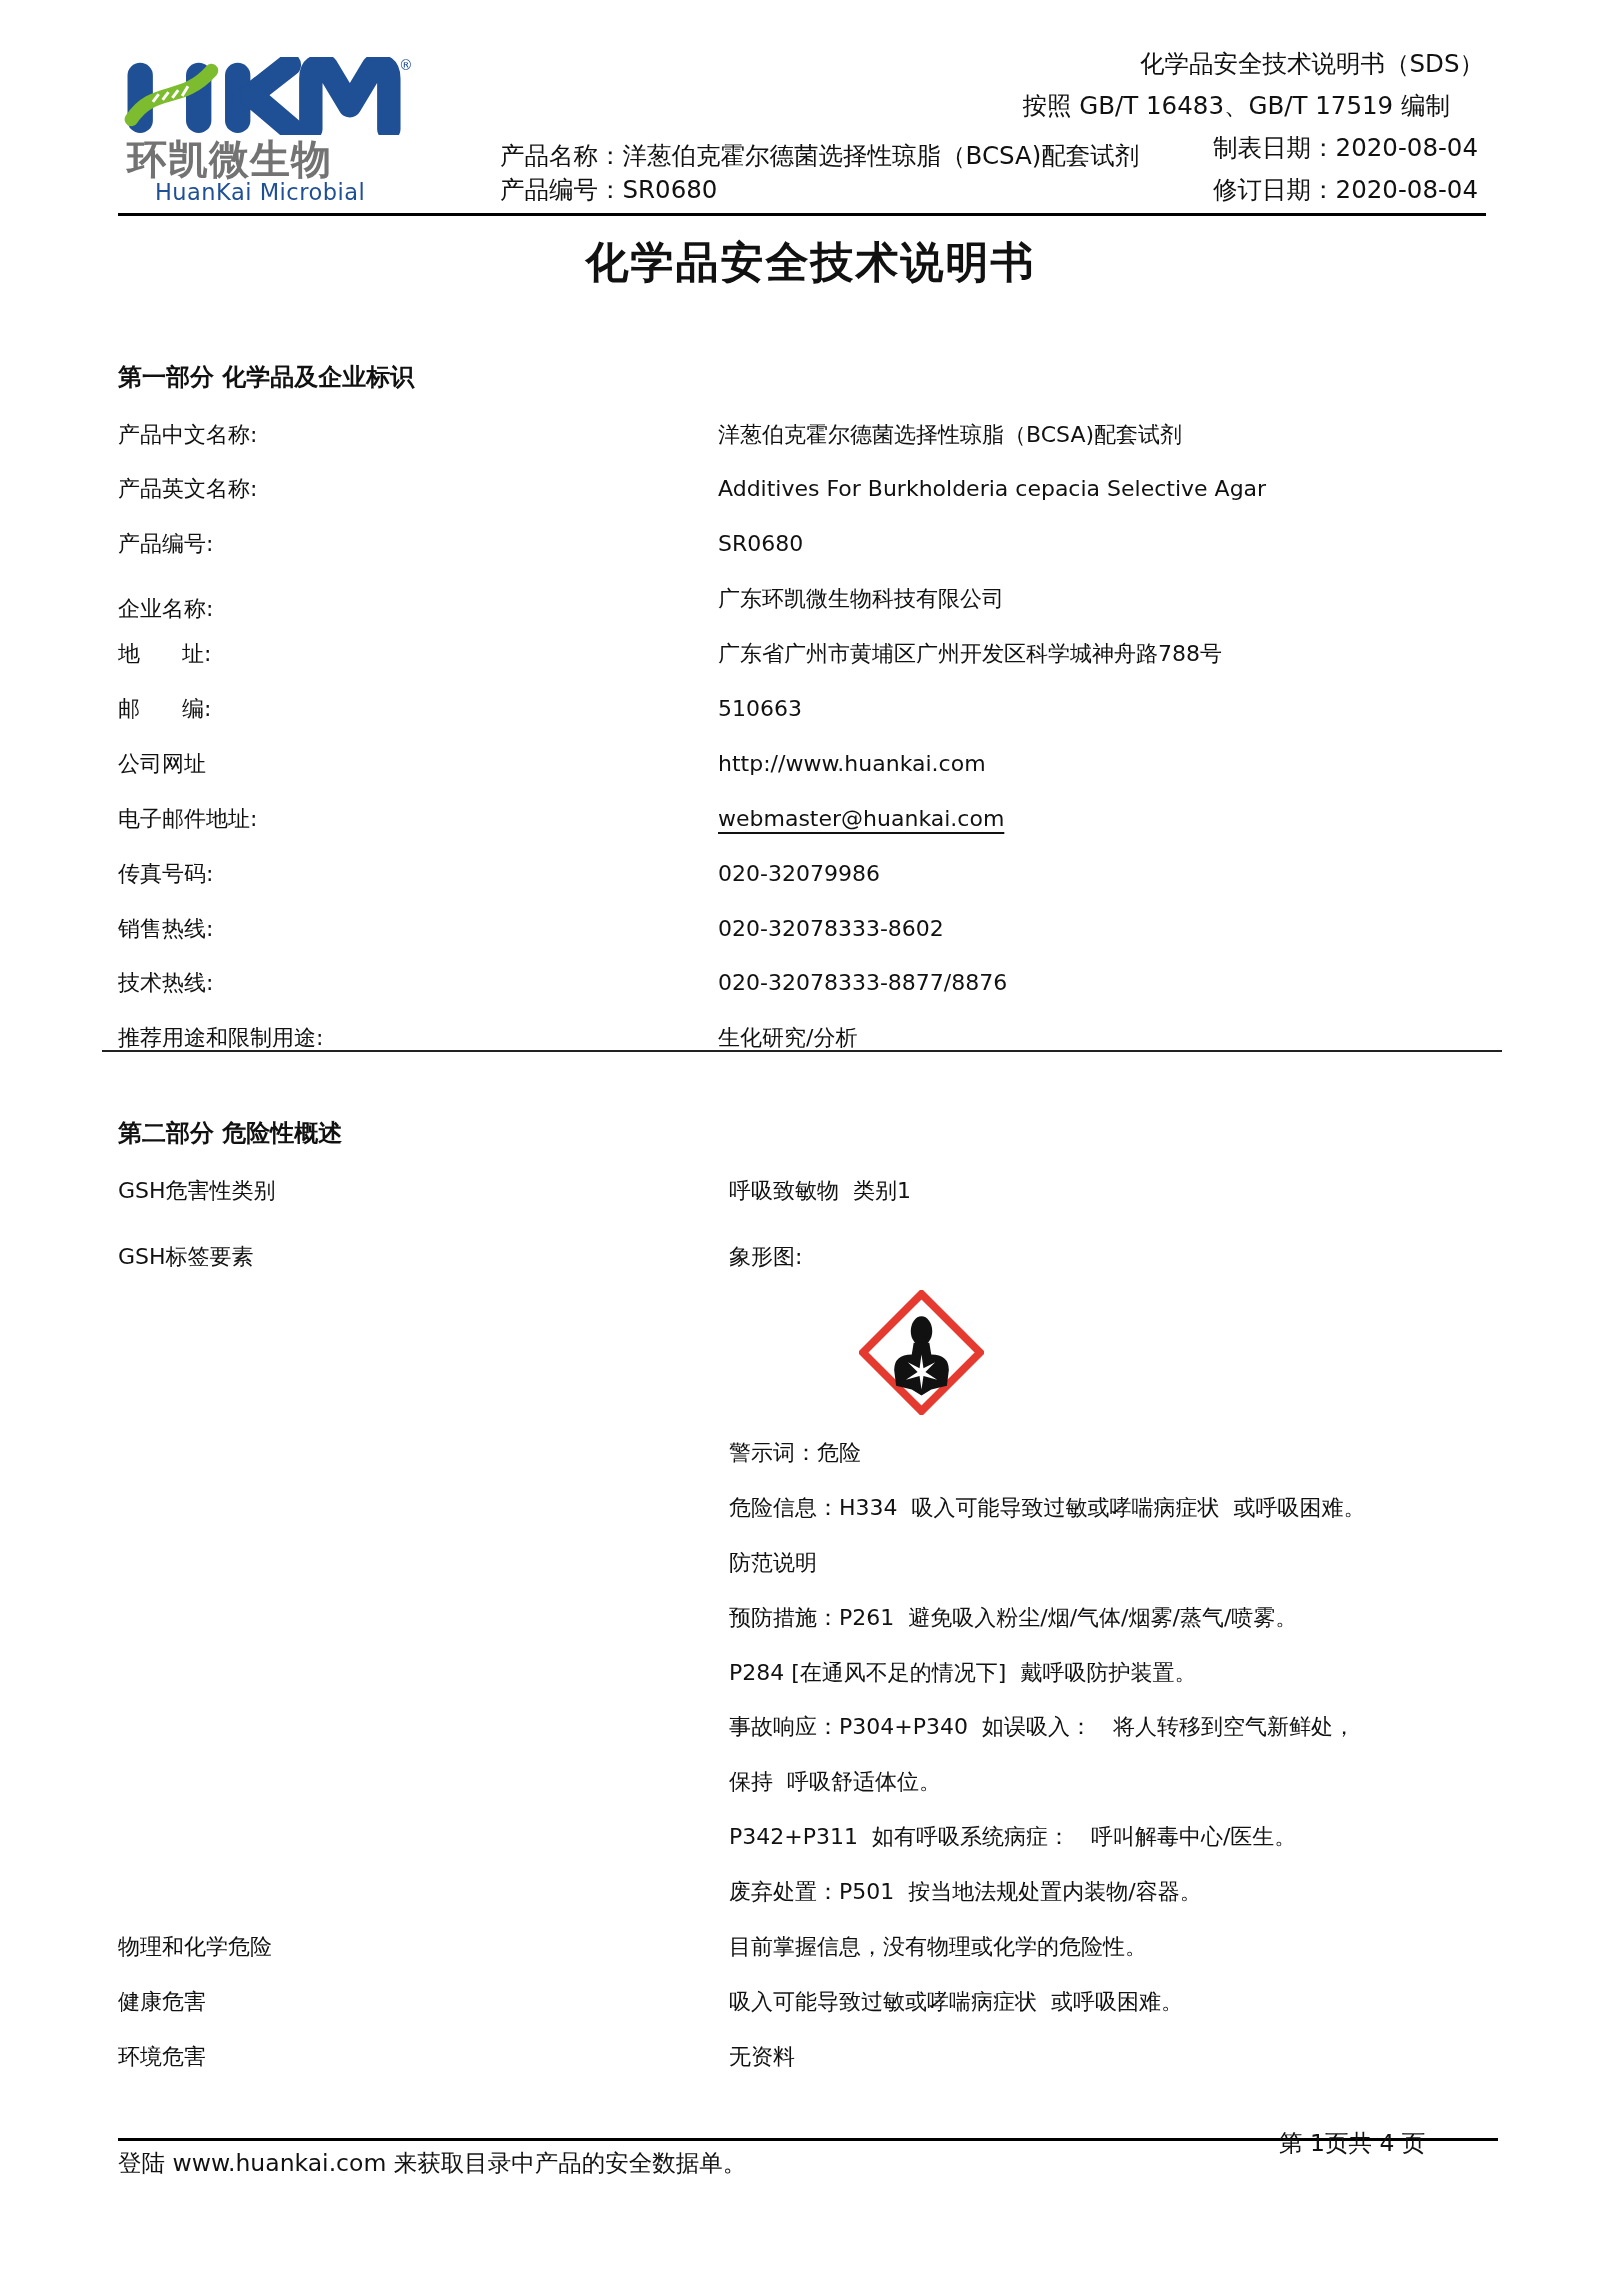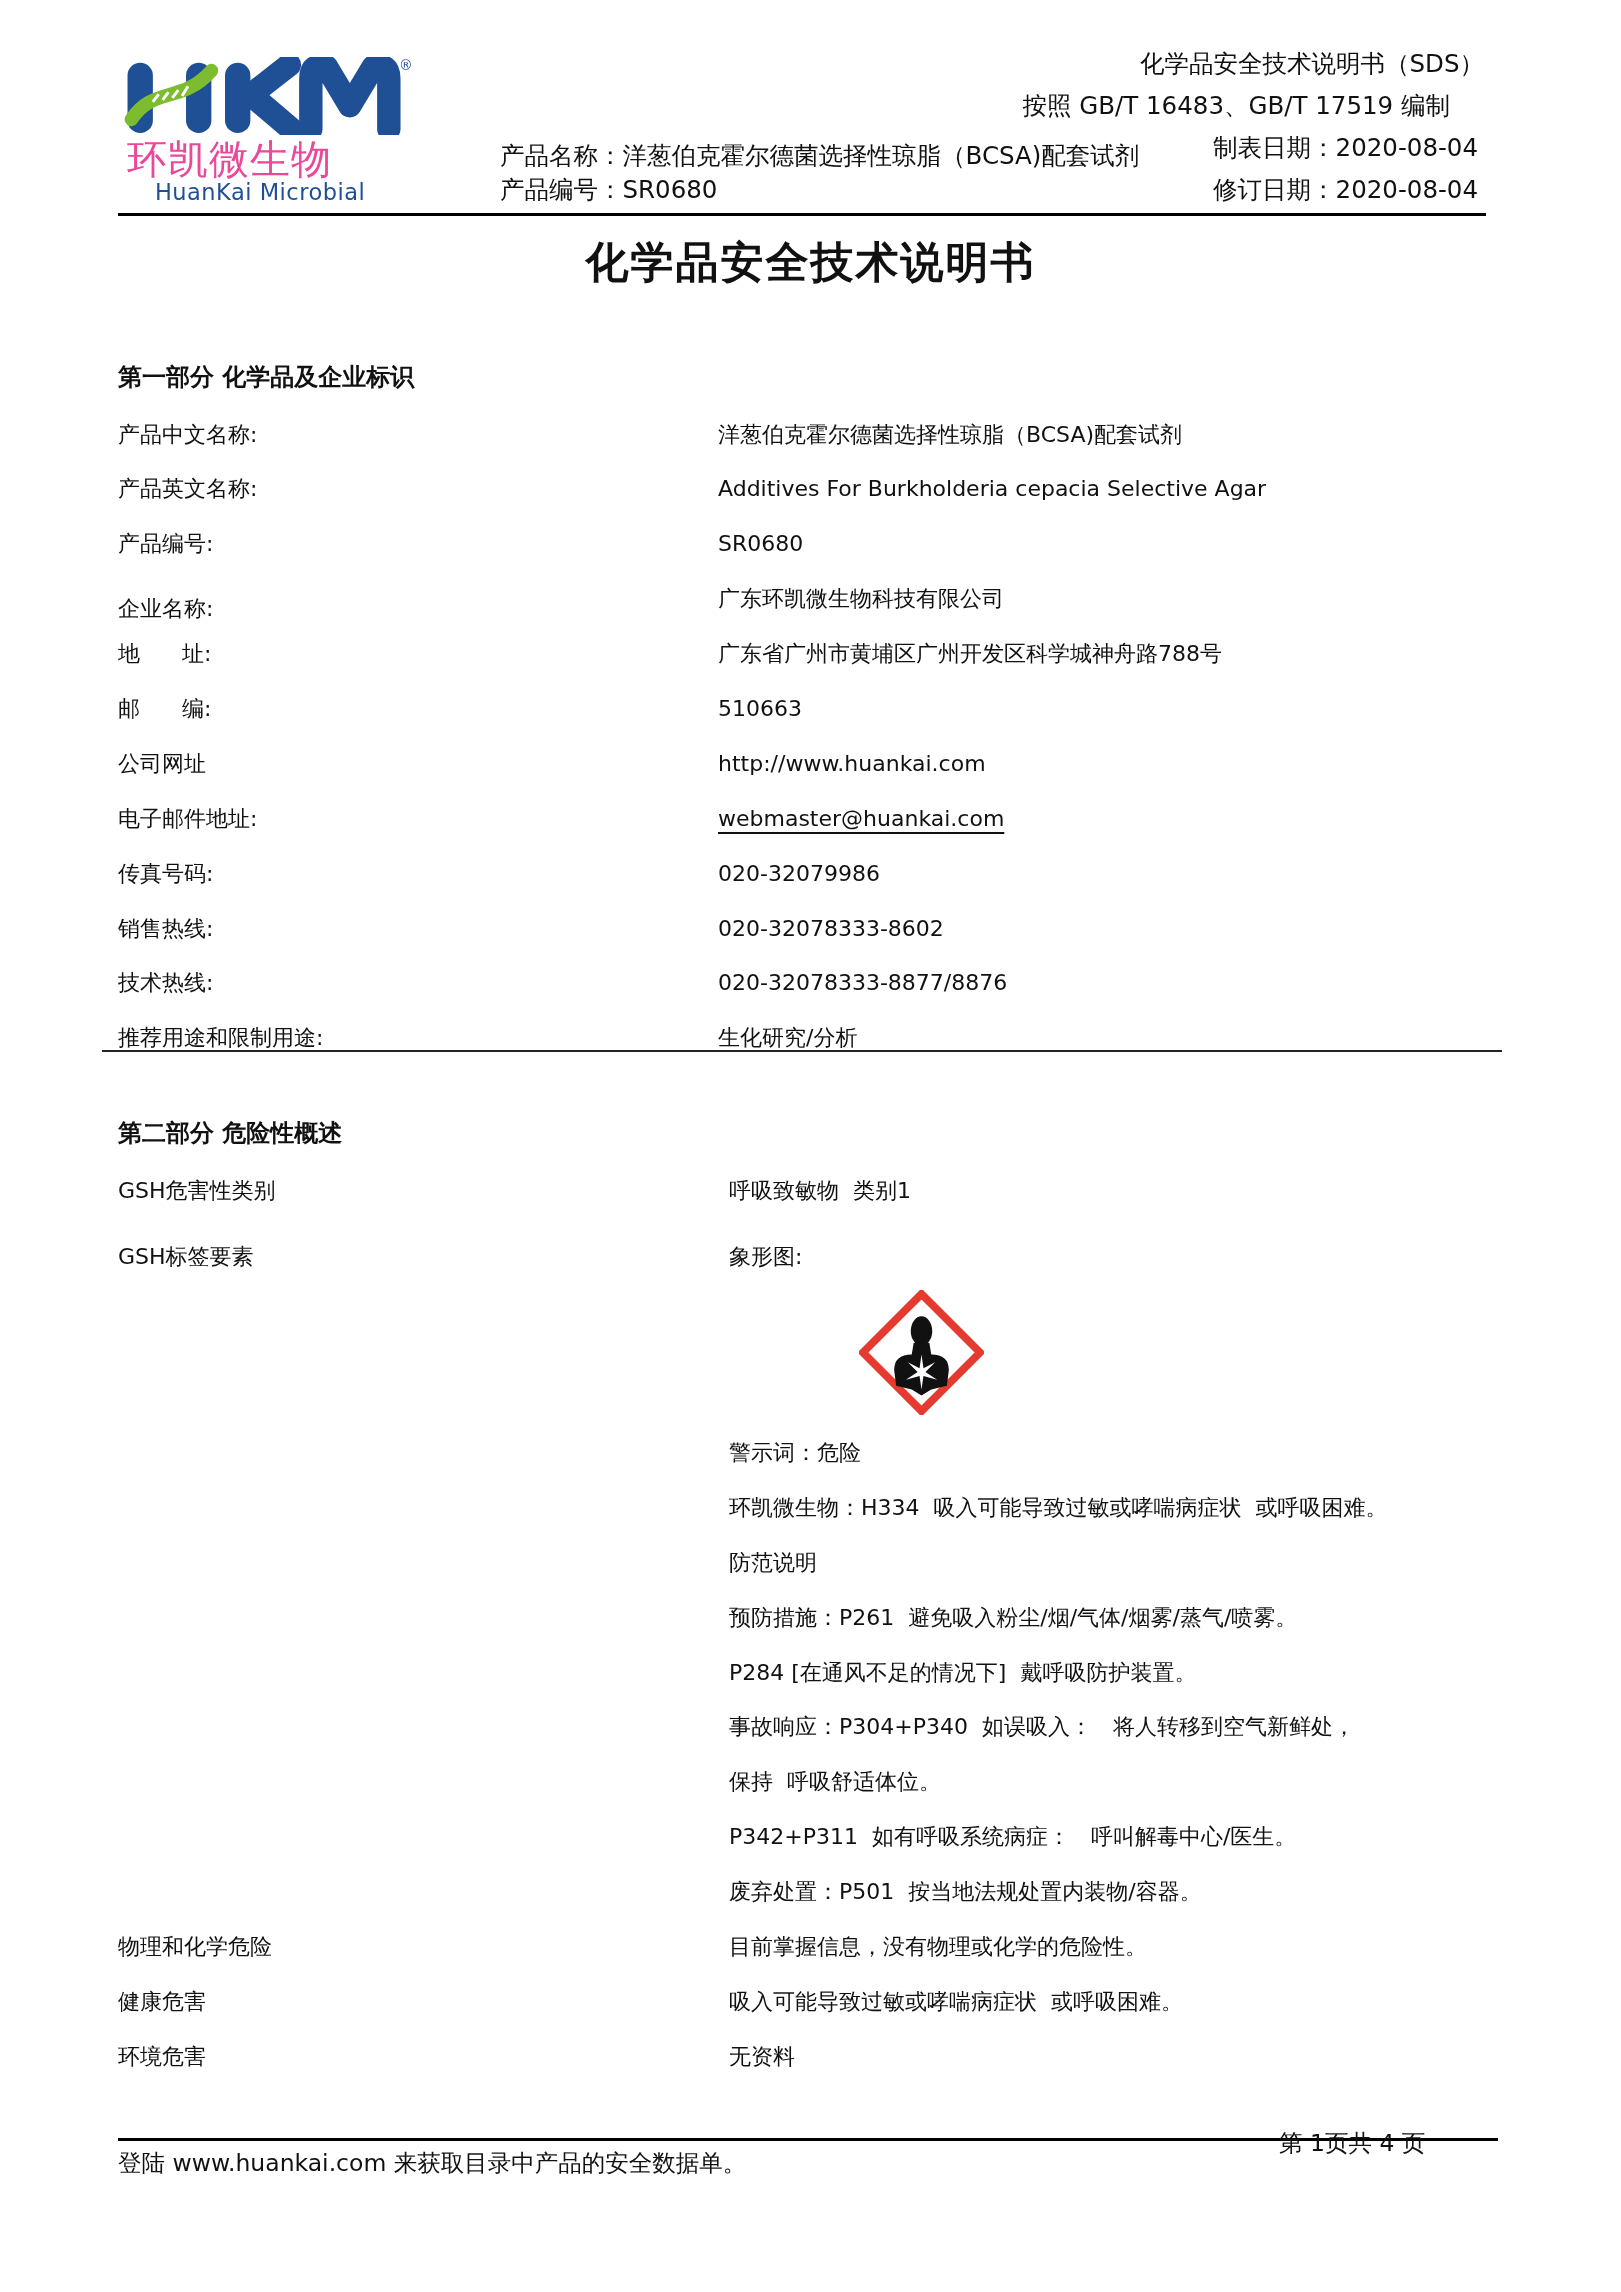--- a/index.html
+++ b/index.html
@@ -16,22 +16,22 @@
   .lbl { left: 118px; }
   .val1 { left: 718px; }
   .val2 { left: 729px; }
   .email { text-decoration: underline; text-underline-offset: 5.9px; }
   .foot { font-size: 23.5px; line-height: 29px; }
 
   
   .logo { position: absolute; left: 123px; top: 57px; width: 294px; height: 147px; }
   .logo .hkm { position: absolute; left: 0; top: 0; }
   .logo .cn {
-    position: absolute; left: 3.9px; top: 80px; font-size: 40px; font-weight: normal;
-    color: #ec4899; letter-spacing: 1px; line-height: 45px;
+    position: absolute; left: 3.9px; top: 80px; font-size: 40px; font-weight: bold;
+    color: #737373; letter-spacing: 1px; line-height: 45px;
   }
   .logo .en {
     position: absolute; left: 5.9px; top: 123px; font-size: 22.5px; color: #1f4f95;
     line-height: 25.5px; letter-spacing: 0.5px; margin-left: 26px;
   }
   .logo .reg {
     position: absolute; left: 276px; top: 0px; font-size: 13.7px; color: #1f4f95;
   }
 </style>
 </head>
@@ -133,21 +133,21 @@
 
   <ellipse cx="64" cy="42" rx="11" ry="15" fill="#111"></ellipse>
 
   <path d="M56 54 L72 54 L74 66 Q92 66 92 82 L90 98 L74 102 L64 108 L54 102 L38 98 L36 82 Q36 66 54 66 Z" fill="#111"></path>
 
   <path d="M64 66 L66 80 L78 74 L68 84 L80 92 L66 88 L64 102 L62 88 L48 92 L60 84 L50 74 L62 80 Z" fill="#ffffff"></path>
 </svg>
 
 <div>
   <div class="abs row val2" style="top:1433px; white-space:pre;text-align:center;">警示词：危险</div>
-  <div class="abs row val2" style="top:1488px; white-space:pre;">环凯微生物：H334  吸入可能导致过敏或哮喘病症状  或呼吸困难。</div>
+  <div class="abs row val2" style="top:1488px; white-space:pre;">危险信息：H334  吸入可能导致过敏或哮喘病症状  或呼吸困难。</div>
   <div class="abs row val2" style="top:1543px; white-space:pre;">防范说明</div>
   <div class="abs row val2" style="top:1598px; white-space:pre;">预防措施：P261  避免吸入粉尘/烟/气体/烟雾/蒸气/喷雾。</div>
   <div class="abs row val2" style="top:1653px; white-space:pre;">P284 [在通风不足的情况下]  戴呼吸防护装置。</div>
   <div class="abs row val2" style="top:1707px; white-space:pre;">事故响应：P304+P340  如误吸入：   将人转移到空气新鲜处，</div>
   <div class="abs row val2" style="top:1762px; white-space:pre;">保持  呼吸舒适体位。</div>
   <div class="abs row val2" style="top:1817px; white-space:pre;">P342+P311  如有呼吸系统病症：   呼叫解毒中心/医生。</div>
   <div class="abs row val2" style="top:1872px; white-space:pre;">废弃处置：P501  按当地法规处置内装物/容器。</div>
 </div>
 
 <div class="abs row lbl" style="top:1927px;">物理和化学危险</div>

